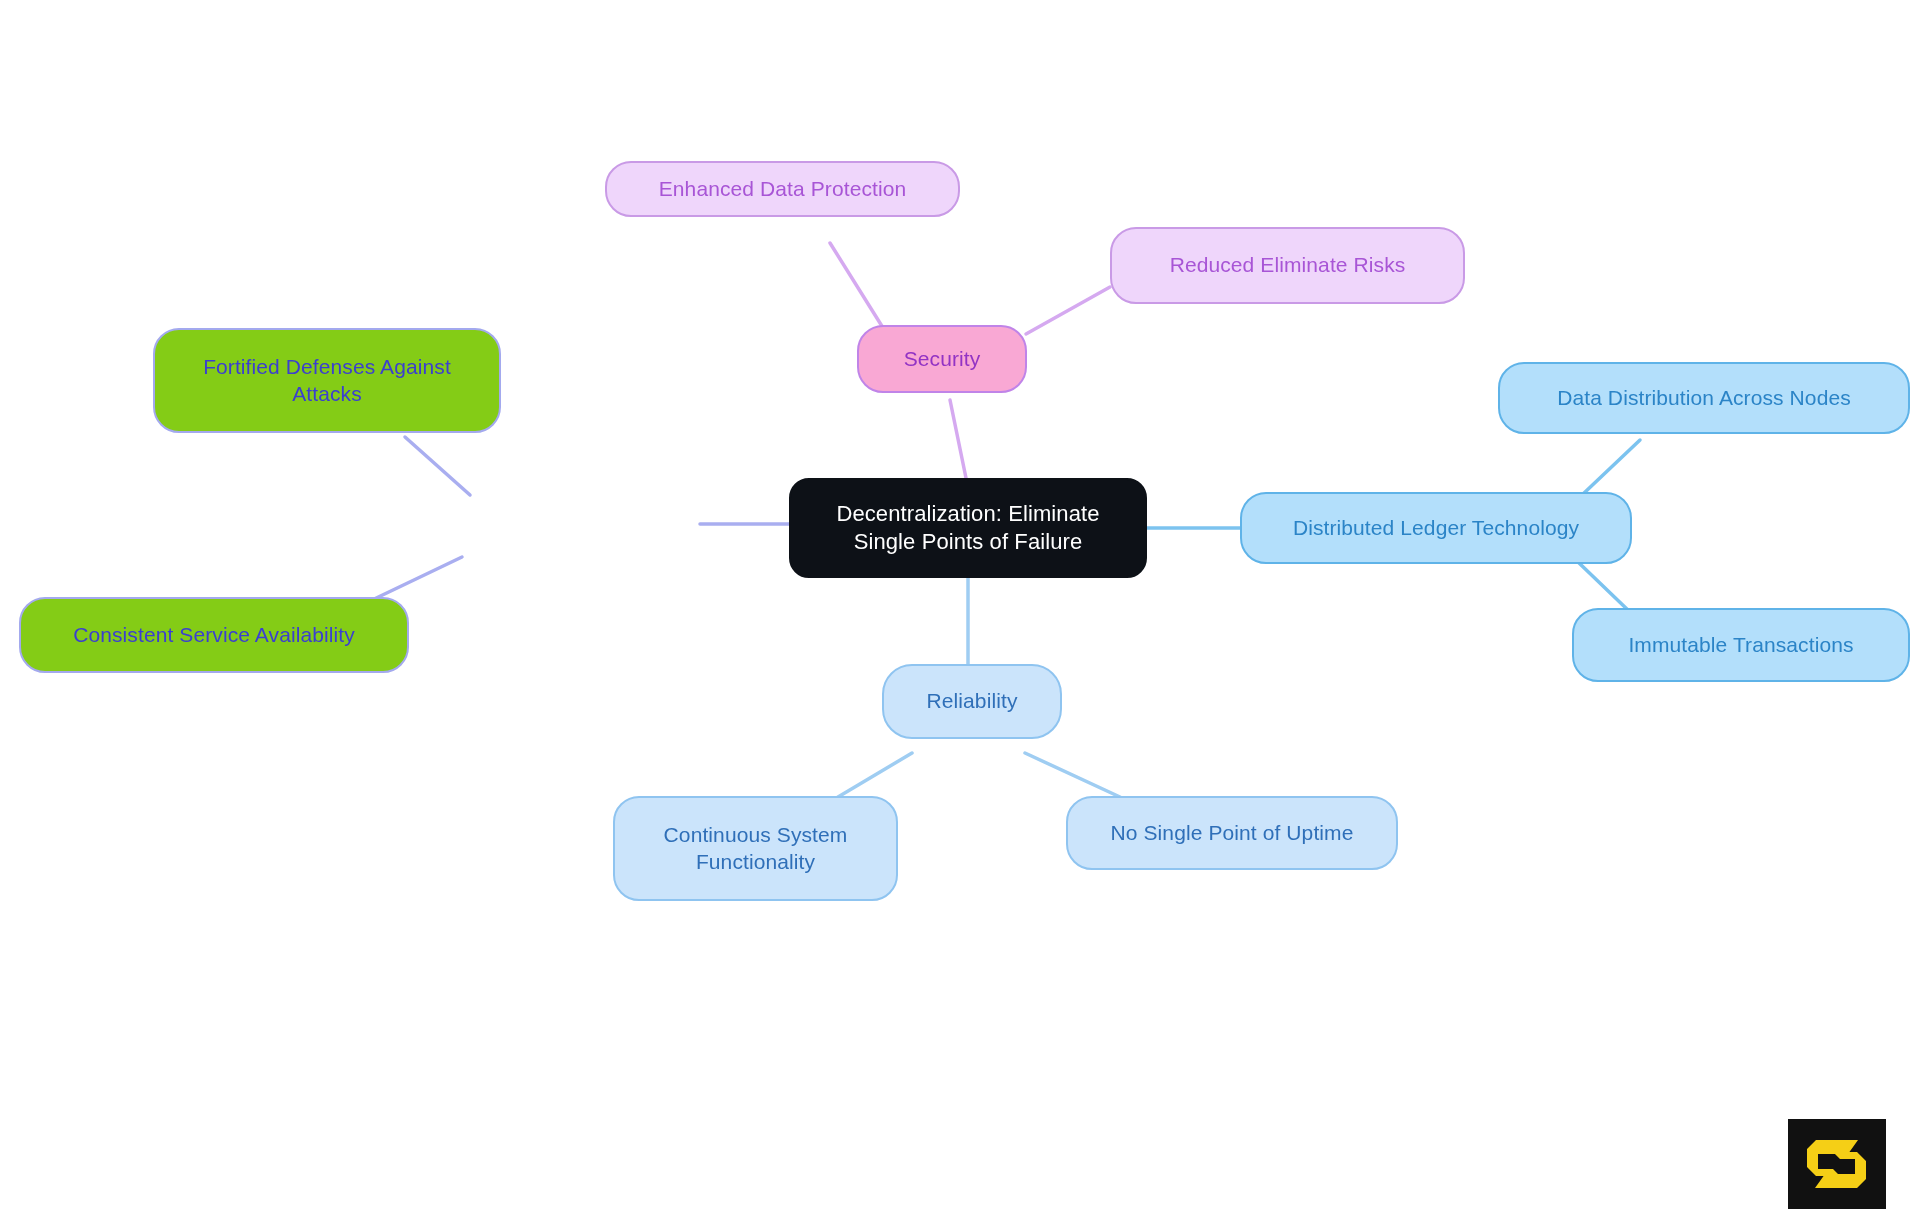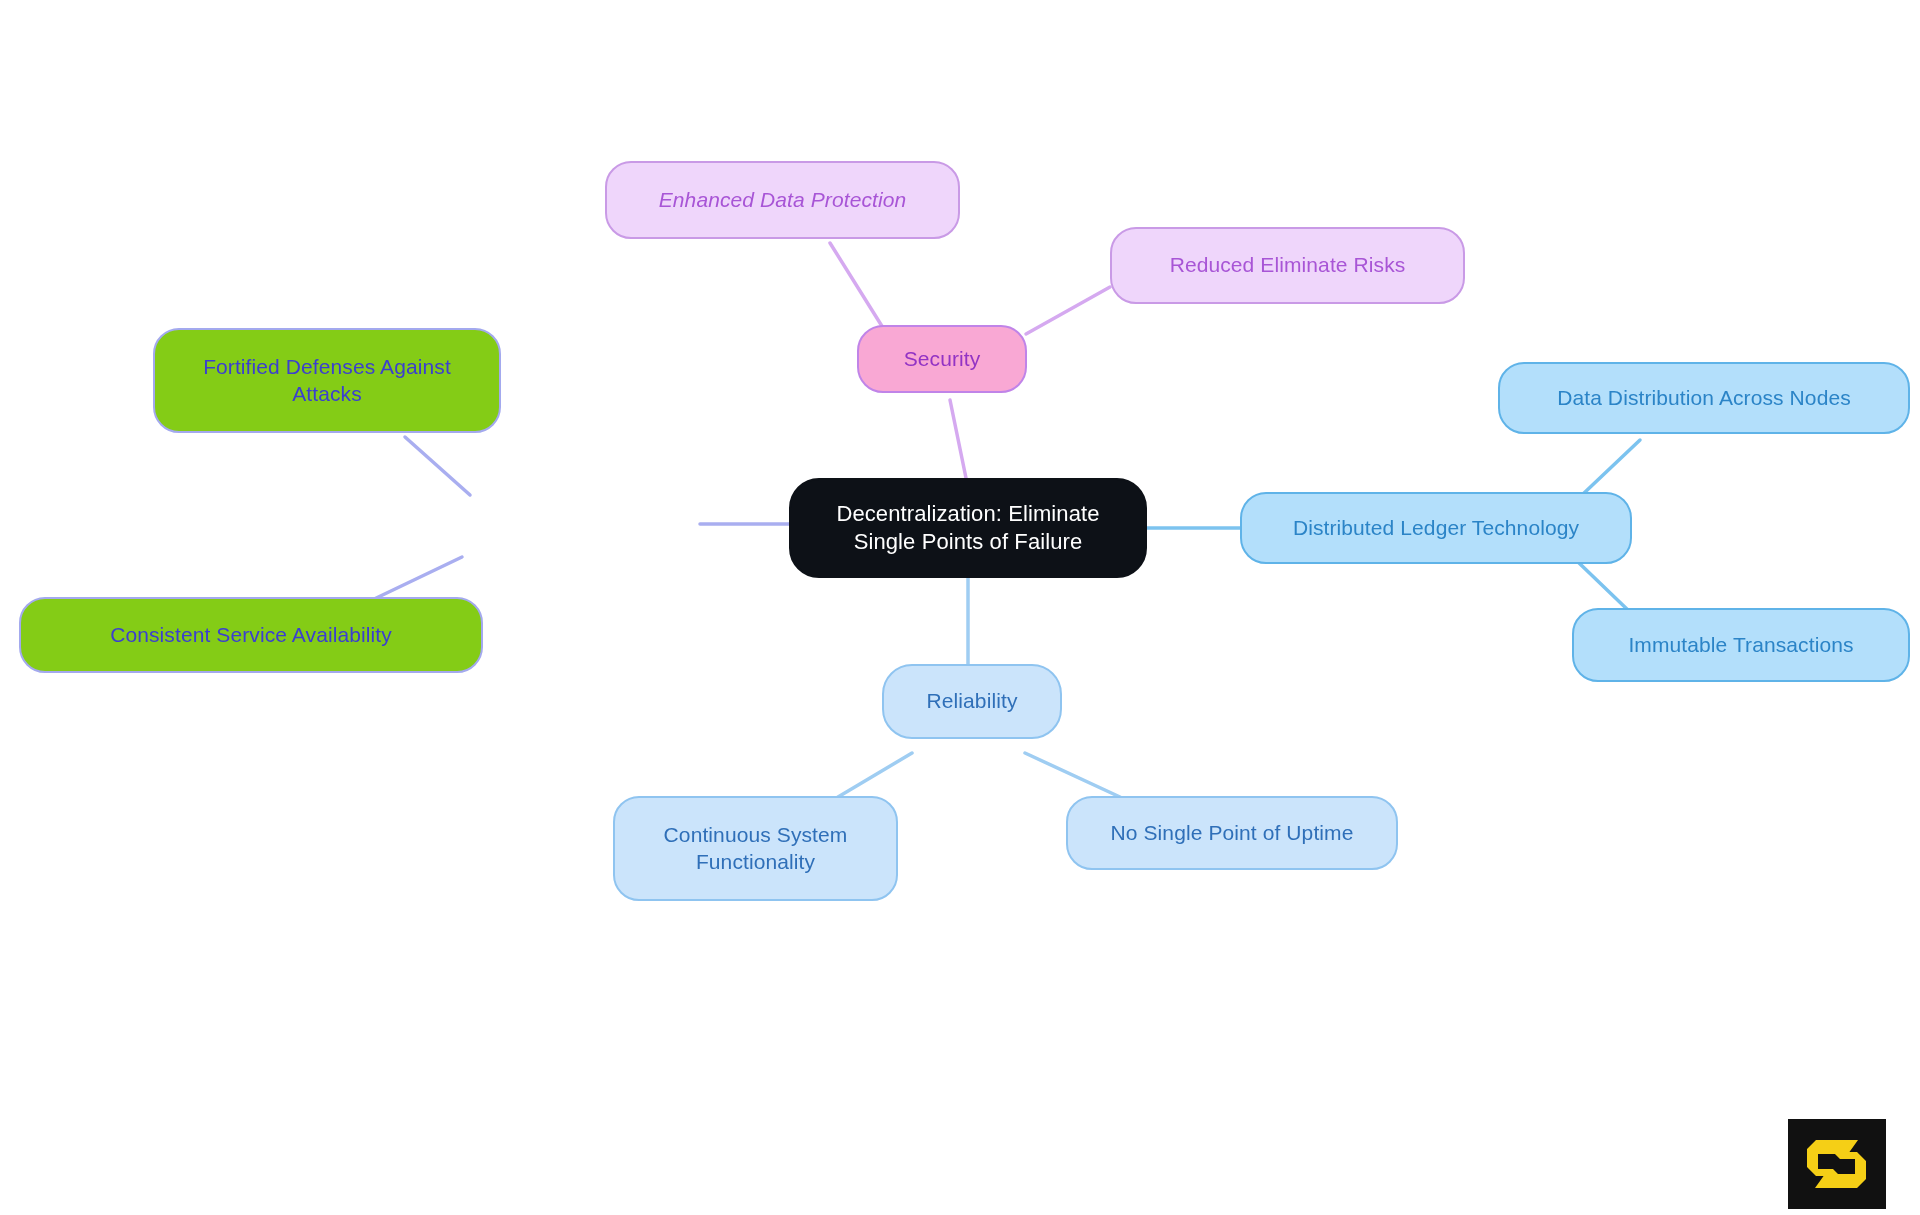--- a/index.html
+++ b/index.html
@@ -42,21 +42,21 @@
     white-space: pre-line;
     letter-spacing: 0.1px;
   }
 
   
   .node.root {
     background: #0d1117;
     border-color: #0d1117;
     color: #ffffff;
     font-size: 22px;
-    border-radius: 30px;
+    border-radius: 20px;
   }
 
   
   .node.violet-branch {
     background: #f9a8d4;
     border-color: #c084e8;
     color: #9333c4;
     font-size: 21px;
   }
   .node.violet-leaf {
@@ -131,29 +131,29 @@
     <path d="M 912 753 L 838 797" fill="none" stroke="#9fcdf2" stroke-width="3.5" stroke-linecap="round"></path>
 
     <path d="M 1025 753 L 1120 797" fill="none" stroke="#9fcdf2" stroke-width="3.5" stroke-linecap="round"></path>
   </svg>
 
   <div class="node root" style="left:789px; top:478px; width:358px; height:100px;">Decentralization: Eliminate
 Single Points of Failure</div>
 
   <div class="node violet-branch" style="left:857px; top:325px; width:170px; height:68px;">Security</div>
 
-  <div class="node violet-leaf" style="left:605px; top:161px; width:355px; height:78px;font-style:italic;">Enhanced Data Protection</div>
+  <div class="node violet-leaf" style="left:605px; top:161px; width:355px; height:56px;">Enhanced Data Protection</div>
 
   <div class="node violet-leaf" style="left:1110px; top:227px; width:355px; height:77px;">Reduced Eliminate Risks</div>
 
 
   <div class="node peri" style="left:153px; top:328px; width:348px; height:105px;">Fortified Defenses Against
 Attacks</div>
 
-  <div class="node peri" style="left:19px; top:597px; width:464px; height:76px;">Consistent Service Availability</div>
+  <div class="node peri" style="left:19px; top:597px; width:390px; height:76px;">Consistent Service Availability</div>
 
   <div class="node sky" style="left:1240px; top:492px; width:392px; height:72px;">Distributed Ledger Technology</div>
 
   <div class="node sky" style="left:1498px; top:362px; width:412px; height:72px;">Data Distribution Across Nodes</div>
 
   <div class="node sky" style="left:1572px; top:608px; width:338px; height:74px;">Immutable Transactions</div>
 
   <div class="node pale" style="left:882px; top:664px; width:180px; height:75px;border-radius:30px;">Reliability</div>
 
   <div class="node pale" style="left:613px; top:796px; width:285px; height:105px;">Continuous System

